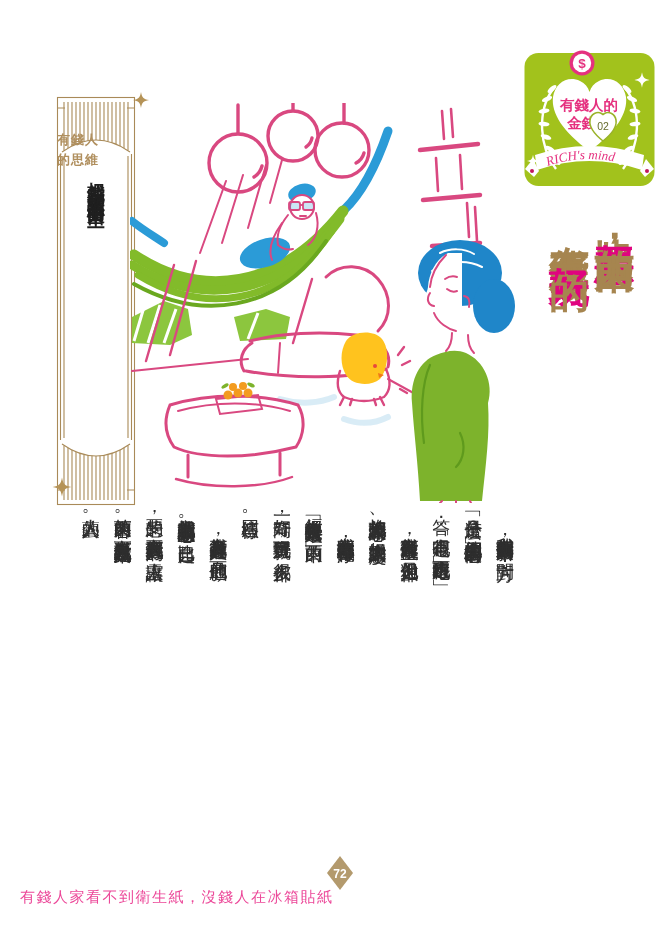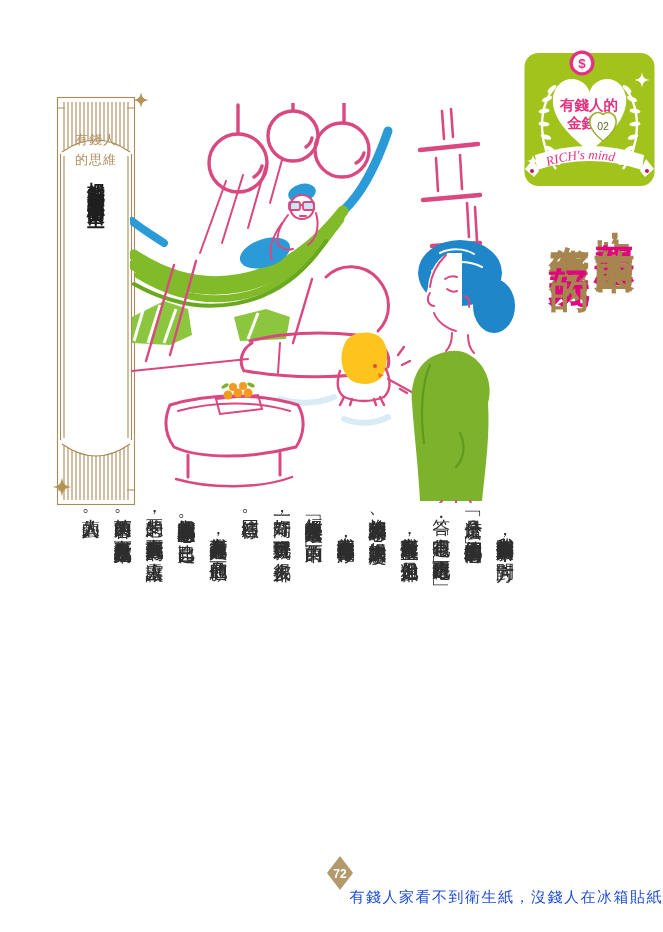--- a/index.html
+++ b/index.html
@@ -5,22 +5,22 @@
   html,body{margin:0;padding:0;}
   body{width:663px;height:932px;background:#ffffff;position:relative;overflow:hidden;
        font-family:"Liberation Sans","DejaVu Sans",sans-serif;}
   .abs{position:absolute;}
 
   
   .badge{left:523px;top:49px;width:133px;height:141px;}
 
   
   .frame-svg{left:48px;top:88px;width:104px;height:420px;}
-  .frame-label{left:57px;top:130px;width:78px;text-align:center;color:#b08f5e;
-       font-size:13px;line-height:1.55;letter-spacing:1px;font-weight:normal;}
+  .frame-label{left:57px;top:130px;width:78px;text-align:left;color:#b08f5e;
+       font-size:13px;line-height:1.55;letter-spacing:1px;font-weight:bold;}
   .quote{left:57px;top:168px;width:78px;height:322px;display:flex;justify-content:center;}
   .quote span{writing-mode:vertical-rl;font-family:"Liberation Serif","DejaVu Serif",serif;
        font-size:17.5px;letter-spacing:2.5px;color:#1f1f1f;font-weight:600;}
 
   
   .illu{left:130px;top:103px;width:385px;height:400px;}
 
   
   .title{right:26px;top:206px;height:470px;writing-mode:vertical-rl;
        font-size:40px;font-weight:800;letter-spacing:3px;line-height:1.13;}
@@ -30,21 +30,21 @@
   .t-pink{color:#e0047f;}
 
   
   .body-text{right:143px;top:505px;height:384px;writing-mode:vertical-rl;
        font-family:"Liberation Serif","DejaVu Serif",serif;font-size:18px;
        line-height:1.77;letter-spacing:0.5px;color:#2e2e2e;}
   .body-text .col{white-space:nowrap;}
 
   
   .pagenum{left:327px;top:856px;width:26px;height:34px;}
-  .footer{left:20px;right:0;top:888px;text-align:right;color:#1d4ed8;
+  .footer{left:20px;right:0;top:888px;text-align:left;color:#ec4899;
        font-size:15px;letter-spacing:1.5px;}
 </style>
 </head>
 <body>
 
 <svg class="abs badge" viewBox="0 0 133 141">
   <rect x="1.5" y="4" width="130" height="133" rx="14" fill="#a2c21c"></rect>
 
   <g fill="#ffffff">
     <path d="M33,120 C16,98 14,62 30,40" stroke="#ffffff" stroke-width="2.4" fill="none"></path>

